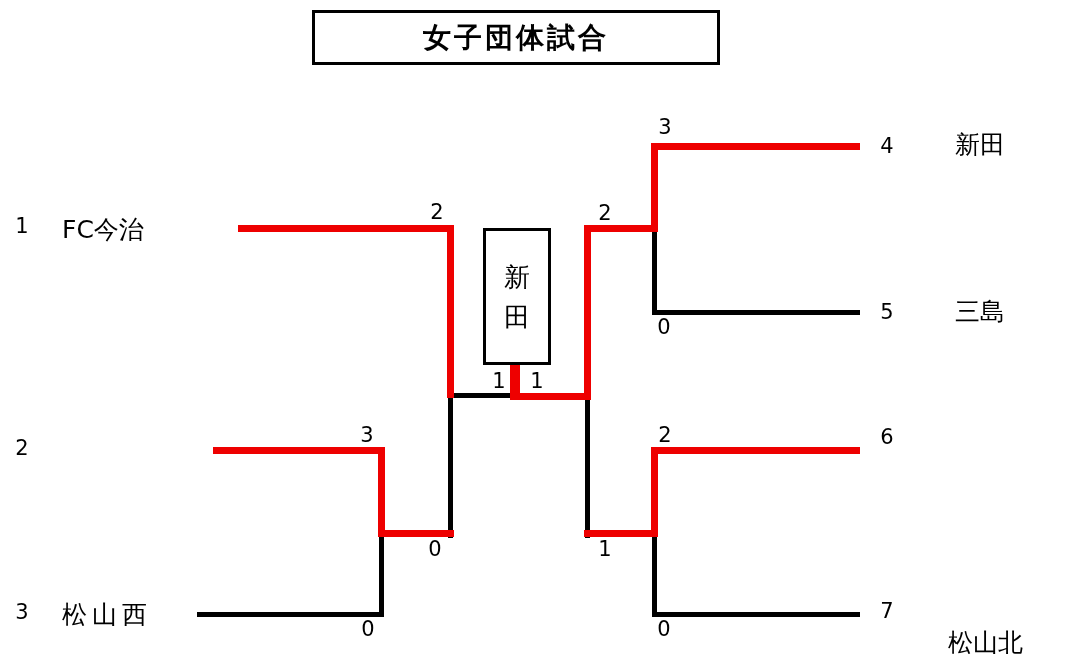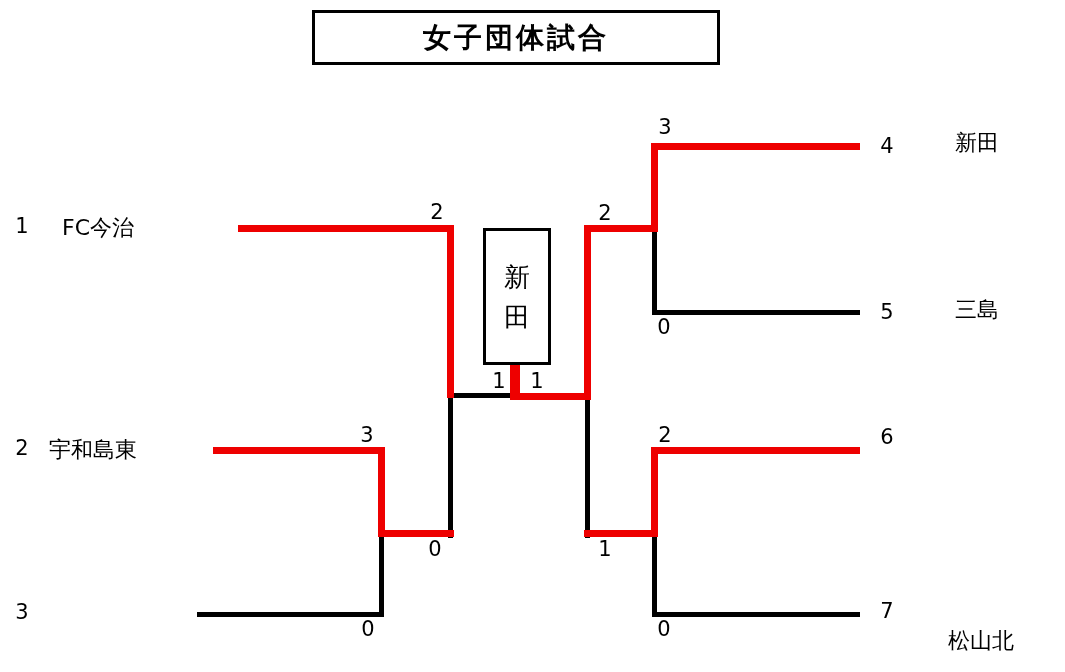--- a/index.html
+++ b/index.html
@@ -14,21 +14,21 @@
     position:absolute;left:312px;top:10px;width:402px;height:49px;
     border:3px solid #000;display:flex;align-items:center;justify-content:center;
     font-size:28px;font-weight:600;letter-spacing:3px;
   }
   .winner-box{
     position:absolute;left:483px;top:228px;width:62px;height:131px;
     border:3px solid #000;background:#fff;z-index:5;
     display:flex;flex-direction:column;align-items:center;justify-content:center;gap:14px;
     font-size:26px;line-height:1;
   }
-  .team{position:absolute;font-size:22px;white-space:nowrap;}
+  .team{position:absolute;font-size:25px;white-space:nowrap;}
   .seed{position:absolute;font-size:21px;width:22px;text-align:center;white-space:nowrap;}
   .score{position:absolute;font-size:21px;width:22px;text-align:center;white-space:nowrap;}
 </style>
 </head>
 <body>
 
 <div class="stage">
 
   <div class="title-box">
     <span>女子団体試合</span>
@@ -60,22 +60,22 @@
   <div class="line red" style="left: 584px; top: 530px; width: 74px; height: 7px; background: rgb(238, 0, 0);"></div>
 
   <div class="winner-box">
     <span>新</span>
     <span>田</span>
   </div>
 
   <span class="seed" style="left:11px;top:214px;">1</span>
   <span class="team" style="left:62px;top:213px;">FC今治</span>
   <span class="seed" style="left:11px;top:436px;">2</span>
-  <span class="team" style="left:49px;top:435px;">宇和島東</span>
   <span class="seed" style="left:11px;top:600px;">3</span>
+  <span class="team" style="left:62px;top:598px;letter-spacing:5px;">松山西</span>
 
   <span class="seed" style="left:876px;top:134px;">4</span>
   <span class="team" style="left:955px;top:128px;">新田</span>
   <span class="seed" style="left:876px;top:300px;">5</span>
   <span class="team" style="left:955px;top:295px;">三島</span>
   <span class="seed" style="left:876px;top:425px;">6</span>
   <span class="seed" style="left:876px;top:599px;">7</span>
   <span class="team" style="left:948px;top:626px;">松山北</span>
 
   <span class="score" style="left:426px;top:200px;">2</span>

